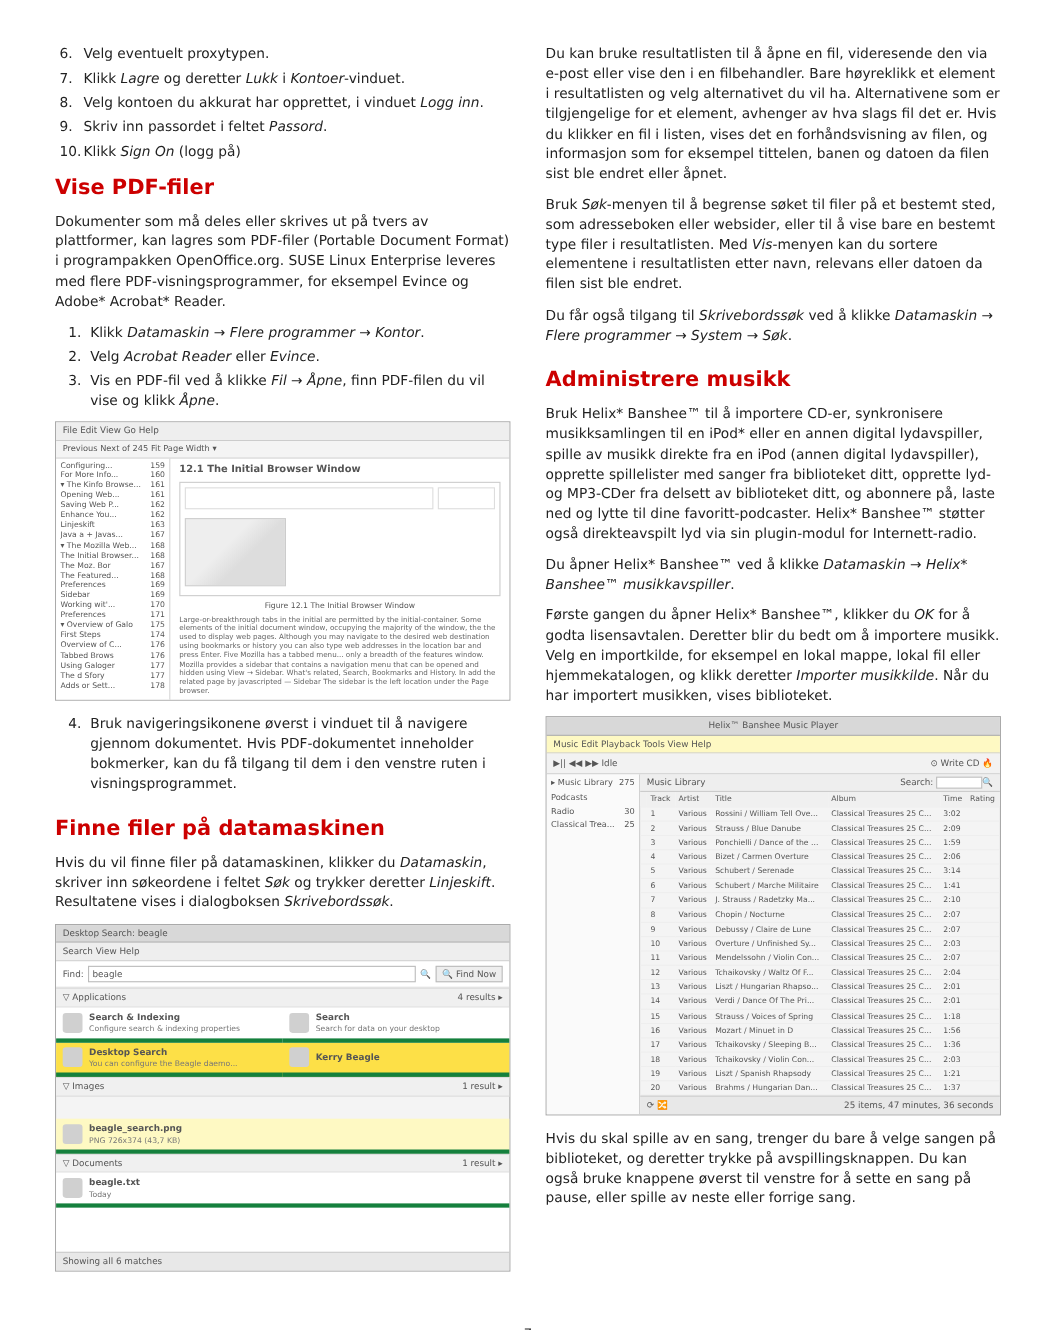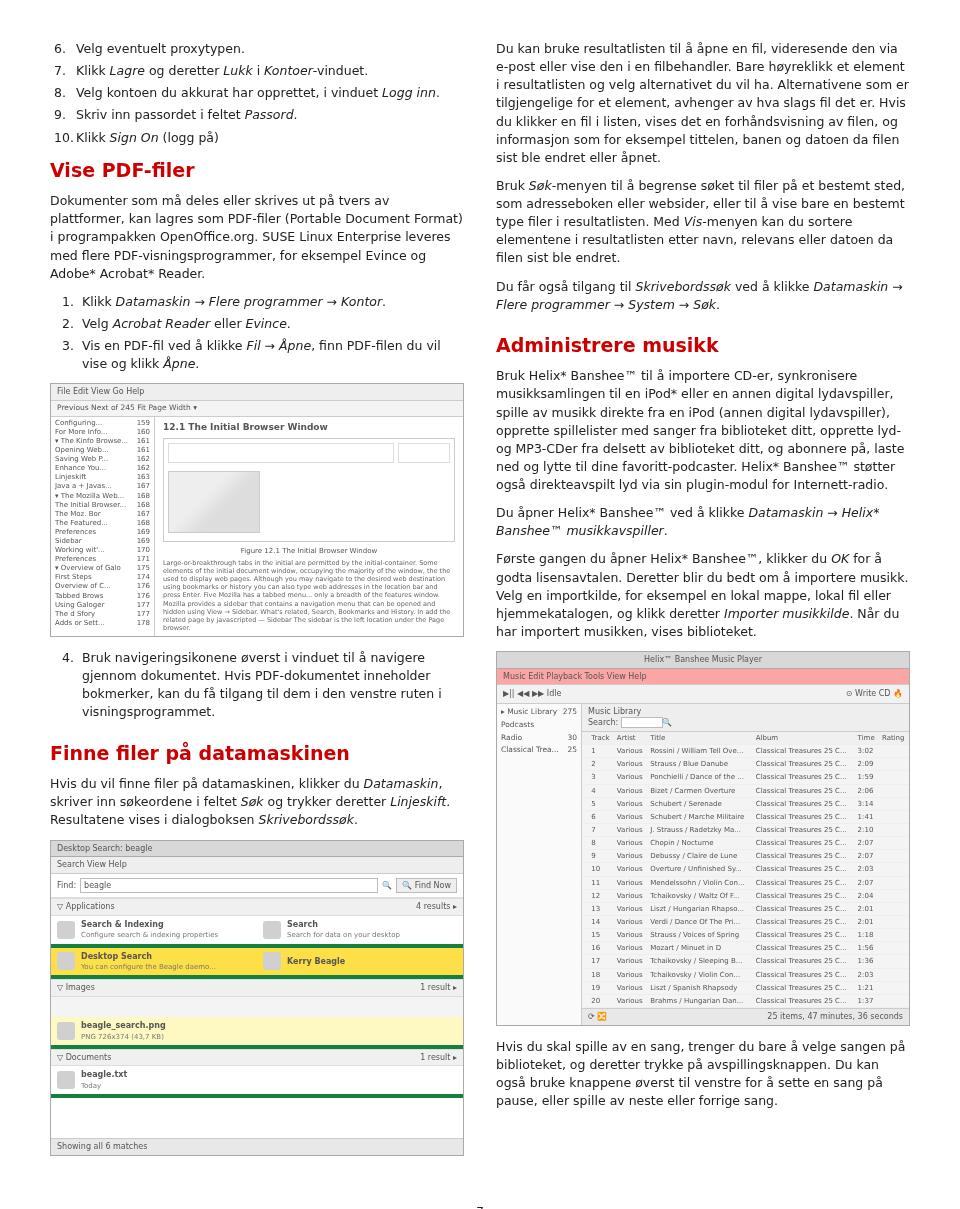--- a/index.html
+++ b/index.html
@@ -105,36 +105,36 @@
     justify-content:space-between;
   }
   .fig-status {
     background:#e8e8e8;
     padding:2px 6px;
     font-size:8px;
     border-top:1px solid #ccc;
   }
   
   .banshee .menubar {
-    padding:2px 6px; font-size:8px; background:#fca5a5; border-bottom:1px solid #ccc;
+    padding:2px 6px; font-size:8px; background:#fef9c3; border-bottom:1px solid #ccc;
   }
   .banshee .toolbar {
     padding:3px 6px; font-size:8px; display:flex; justify-content:space-between;
     background:#f2f2f2; border-bottom:1px solid #ccc;
   }
   .banshee .body { display:flex; }
   .banshee .side {
     width: 80px; border-right:1px solid #ccc; font-size:7.5px; padding:2px;
     background:#fafafa;
   }
   .banshee .side .item { padding:1px 2px; display:flex; justify-content:space-between;}
   .banshee .main { flex:1; }
   .banshee .tab {
     background:#eee; padding:2px 6px; font-size:8px; border-bottom:1px solid #ccc;
-    display:flex; justify-content:space-between;flex-direction:column;
+    display:flex; justify-content:space-between;
   }
   .banshee table {
     width:100%; border-collapse: collapse; font-size:7px;
   }
   .banshee th, .banshee td {
     padding:1px 3px; text-align:left; border-bottom:1px solid #eee;
     white-space: nowrap; overflow:hidden;
   }
   .banshee th { background:#f0f0f0; font-weight:normal; color:#555;}
   .page-num {

